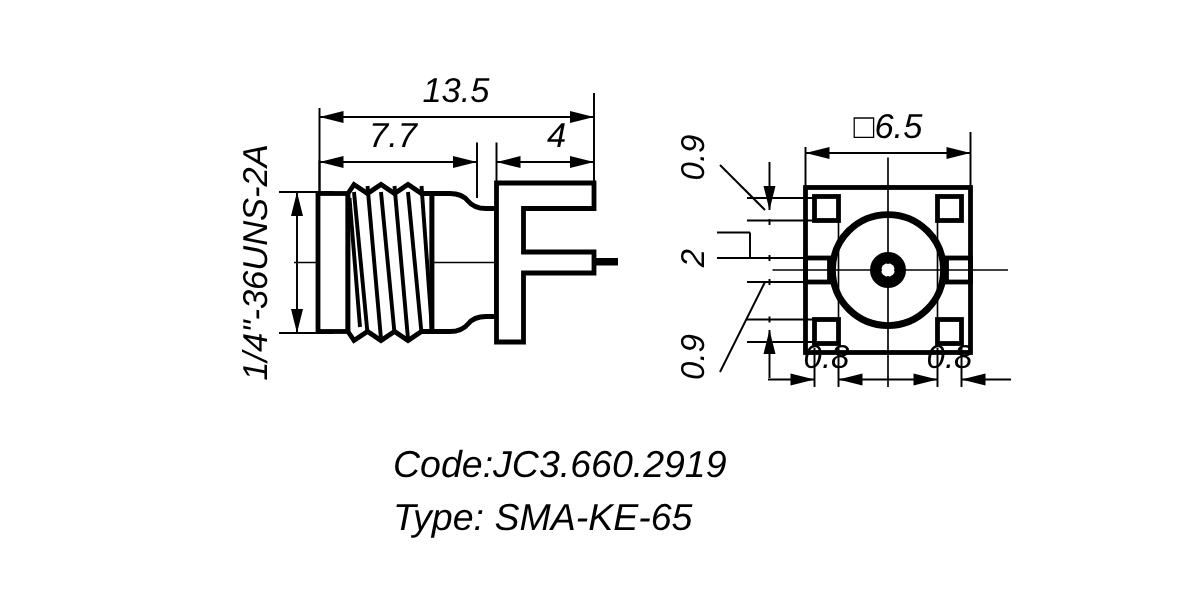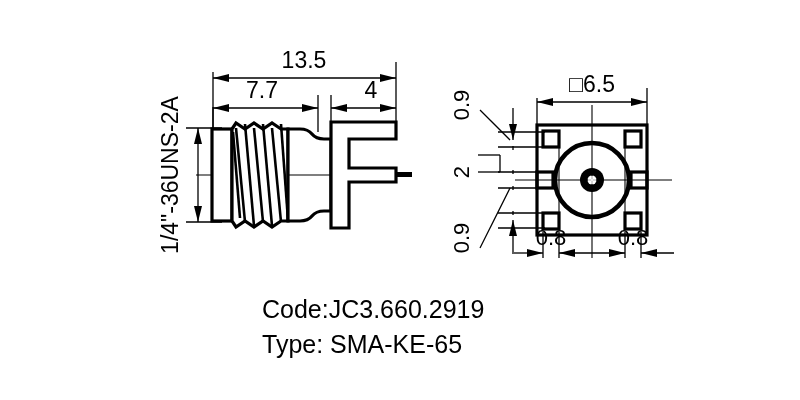--- a/index.html
+++ b/index.html
@@ -13,20 +13,21 @@
     height: 400px;
     overflow: hidden;
     font-family: "Liberation Sans", sans-serif;
     color: #000000;
   }
   #drawing-root {
     position: relative;
     width: 800px;
     height: 400px;
     background: #ffffff;
+    font-style: italic;
   }
   svg#drawing-canvas {
     display: block;
     width: 800px;
     height: 400px;
   }
   .dim-text {
     font-family: "Liberation Sans", sans-serif;
     font-size: 23px;
     fill: #000000;

